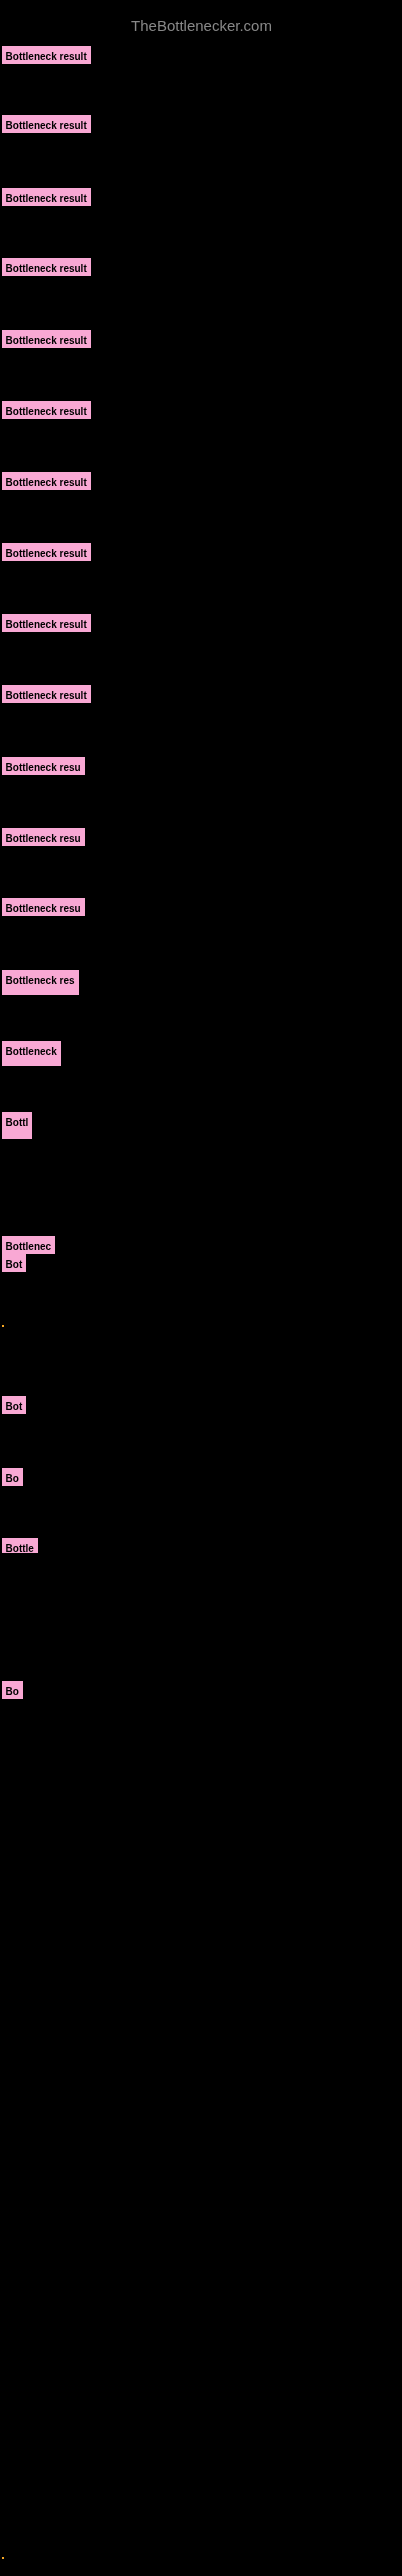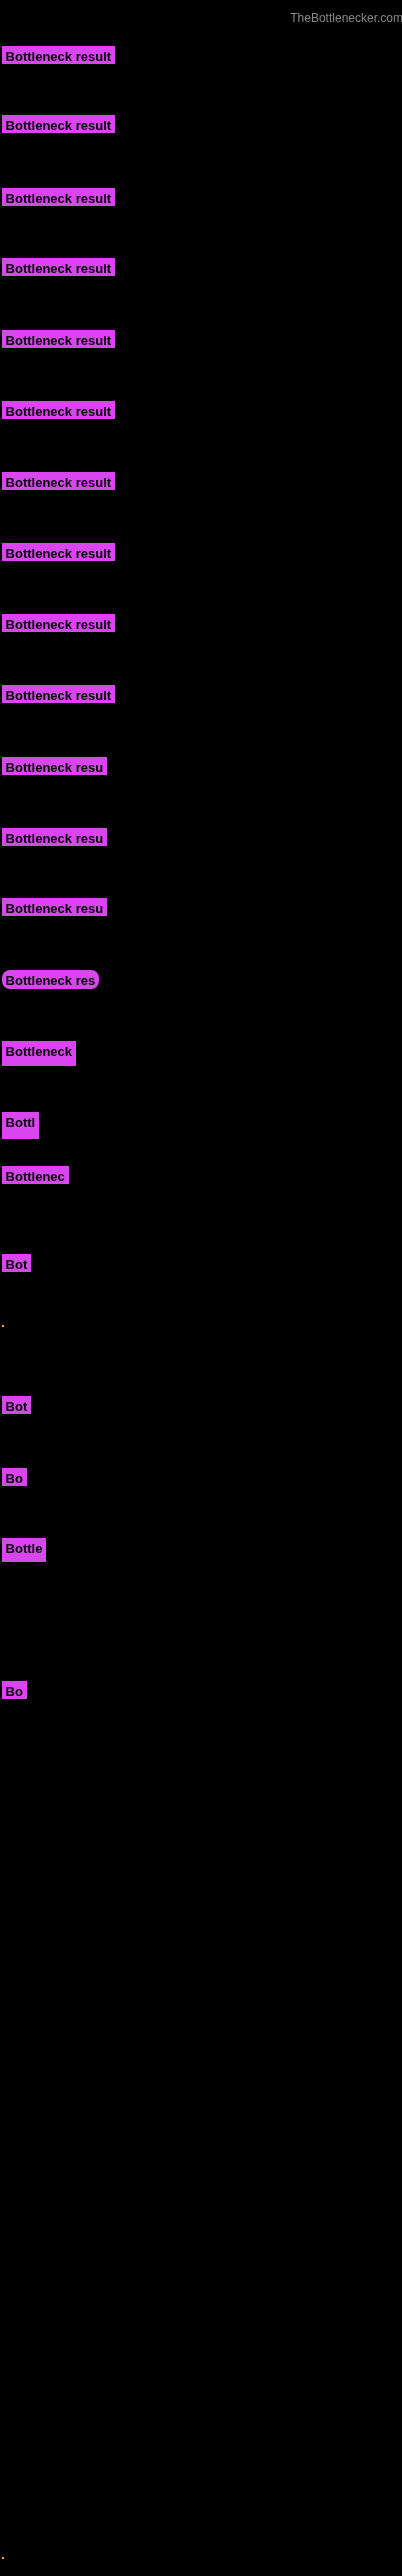--- a/index.html
+++ b/index.html
@@ -5,33 +5,33 @@
     * { margin: 0; padding: 0; box-sizing: border-box; }
     body {
       width: 403px;
       min-height: 2576px;
       background-color: #000000;
       font-family: Arial, sans-serif;
       position: relative;
     }
     .site-title {
       position: absolute;
-      top: 11px;
+      top: 17px;
       left: 0;
       right: 0;
-      text-align: right;
+      text-align: center;
       color: #888888;
-      font-size: 12px;
+      font-size: 15px;
     }
     .bottleneck-badge {
       position: absolute;
       left: 1.6px;
-      background-color: #d946ef;
+      background-color: #f9a8d4;
       color: #000000;
-      font-size: 13px;
+      font-size: 10px;
       font-weight: bold;
       padding: 2.4px 4px;
       white-space: nowrap;
       overflow: hidden;
     }
     .vertical-bar {
       position: absolute;
       left: 1.6px;
       width: 2.4px;
       background-color: #f5a623;
@@ -51,25 +51,25 @@
     <div class="bottleneck-badge" style="top: 258px; height: 17.7px; line-height: 17.7px;">Bottleneck result</div>
     <div class="bottleneck-badge" style="top: 330px; height: 17.7px; line-height: 17.7px;">Bottleneck result</div>
     <div class="bottleneck-badge" style="top: 401px; height: 17.7px; line-height: 17.7px;">Bottleneck result</div>
     <div class="bottleneck-badge" style="top: 472px; height: 17.7px; line-height: 17.7px;">Bottleneck result</div>
     <div class="bottleneck-badge" style="top: 543px; height: 17.7px; line-height: 17.7px;">Bottleneck result</div>
     <div class="bottleneck-badge" style="top: 614px; height: 17.7px; line-height: 17.7px;">Bottleneck result</div>
     <div class="bottleneck-badge" style="top: 685px; height: 17.7px; line-height: 17.7px;">Bottleneck result</div>
     <div class="bottleneck-badge" style="top: 757px; height: 17.7px; line-height: 17.7px;">Bottleneck resu</div>
     <div class="bottleneck-badge" style="top: 828px; height: 17.7px; line-height: 17.7px;">Bottleneck resu</div>
     <div class="bottleneck-badge" style="top: 898px; height: 17.7px; line-height: 17.7px;">Bottleneck resu</div>
-    <div class="bottleneck-badge" style="top: 970px; height: 19px; line-height: 17.7px; border-radius: 8px;">Bottleneck res</div>
+    <div class="bottleneck-badge" style="top: 970px; height: 25px; line-height: 17.7px;">Bottleneck res</div>
     <div class="bottleneck-badge" style="top: 1041px; height: 25px; line-height: 17.7px;">Bottleneck</div>
     <div class="bottleneck-badge" style="top: 1112px; height: 27px; line-height: 17.7px;">Bottl</div>
-    <div class="bottleneck-badge" style="top: 1166px; height: 17.7px; line-height: 17.7px; text-align: center;">Bottlenec</div>
+    <div class="bottleneck-badge" style="top: 1236px; height: 17.7px; line-height: 17.7px; text-align: center;">Bottlenec</div>
     <div class="bottleneck-badge" style="top: 1254px; height: 17.7px; line-height: 17.7px;">Bot</div>
     <div class="vertical-bar" style="top: 1325px; height: 2.4px;"></div>
     <div class="bottleneck-badge" style="top: 1396px; height: 17.7px; line-height: 17.7px;">Bot</div>
     <div class="bottleneck-badge" style="top: 1468px; height: 17.7px; line-height: 17.7px;">Bo</div>
-    <div class="bottleneck-badge" style="top: 1538px; height: 24px; line-height: 17.7px;">Bottle</div>
+    <div class="bottleneck-badge" style="top: 1538px; height: 15px; line-height: 17.7px;">Bottle</div>
     <div class="bottleneck-badge" style="top: 1681px; height: 17.7px; line-height: 17.7px;">Bo</div>
     <div class="vertical-bar" style="top: 2557px; height: 2.4px;"></div>
   </div>
 
 
 </body></html>

